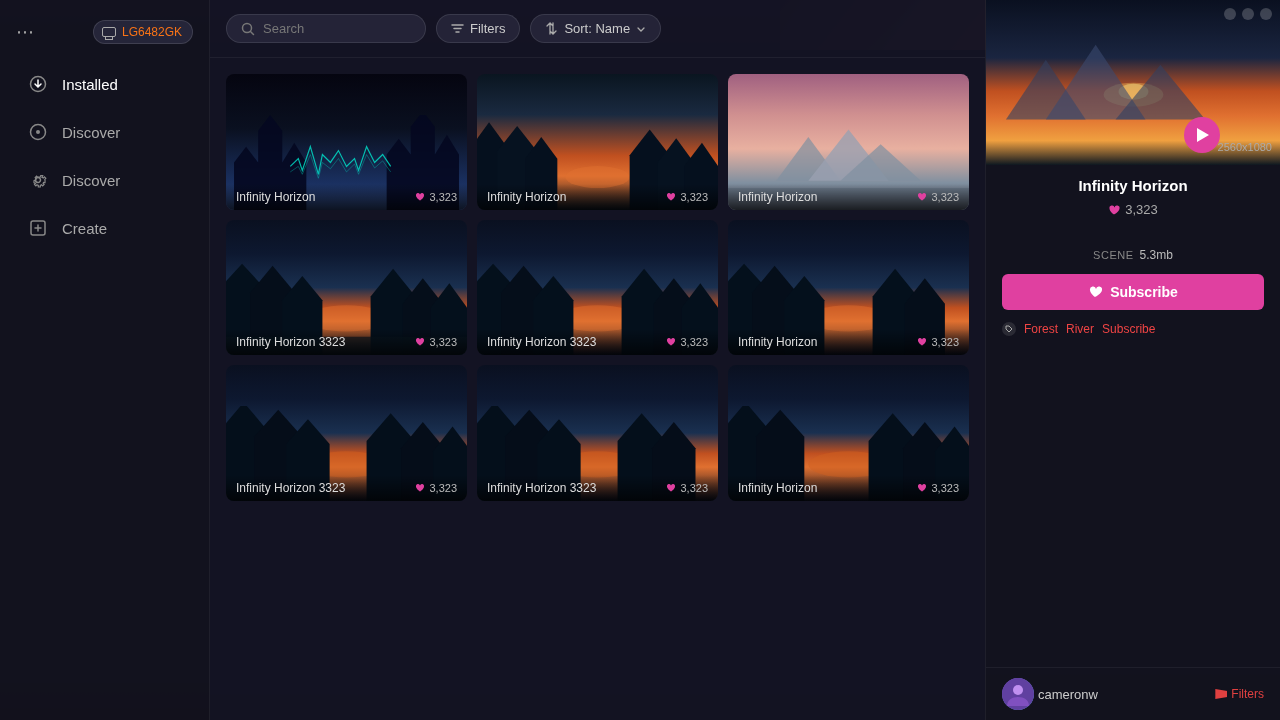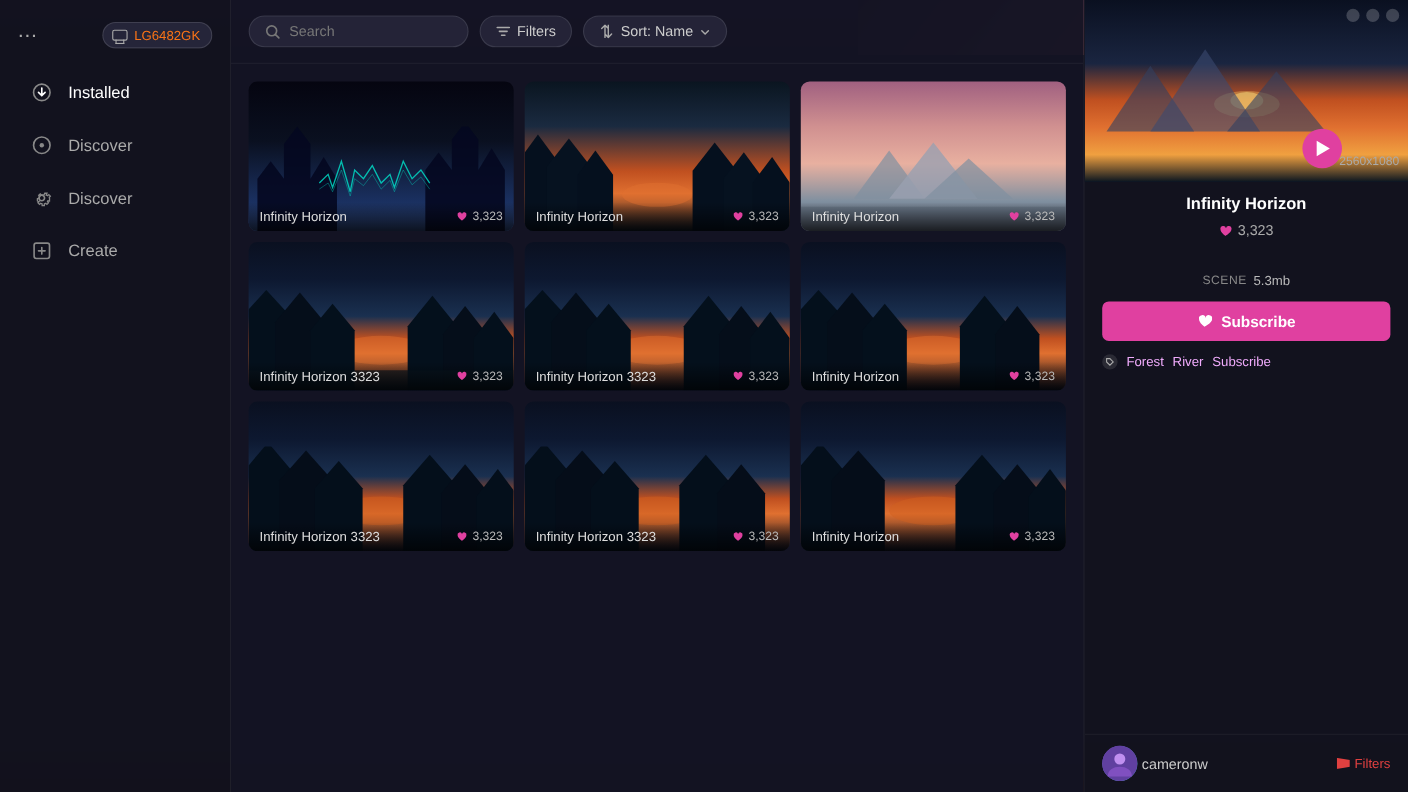--- a/index.html
+++ b/index.html
@@ -331,21 +331,21 @@
       width: 14px;
       height: 14px;
       border-radius: 50%;
       background: rgba(255,255,255,0.1);
       display: flex;
       align-items: center;
       justify-content: center;
     }
     .tag {
       font-size: 12px;
-      color: #f0abfc;
+      color: #ef4444;
       cursor: pointer;
     }
 
     .steam-row {
       display: flex;
       align-items: center;
       gap: 10px;
       padding: 8px 0;
       border-top: 1px solid rgba(255,255,255,0.06);
       margin-top: 4px;

